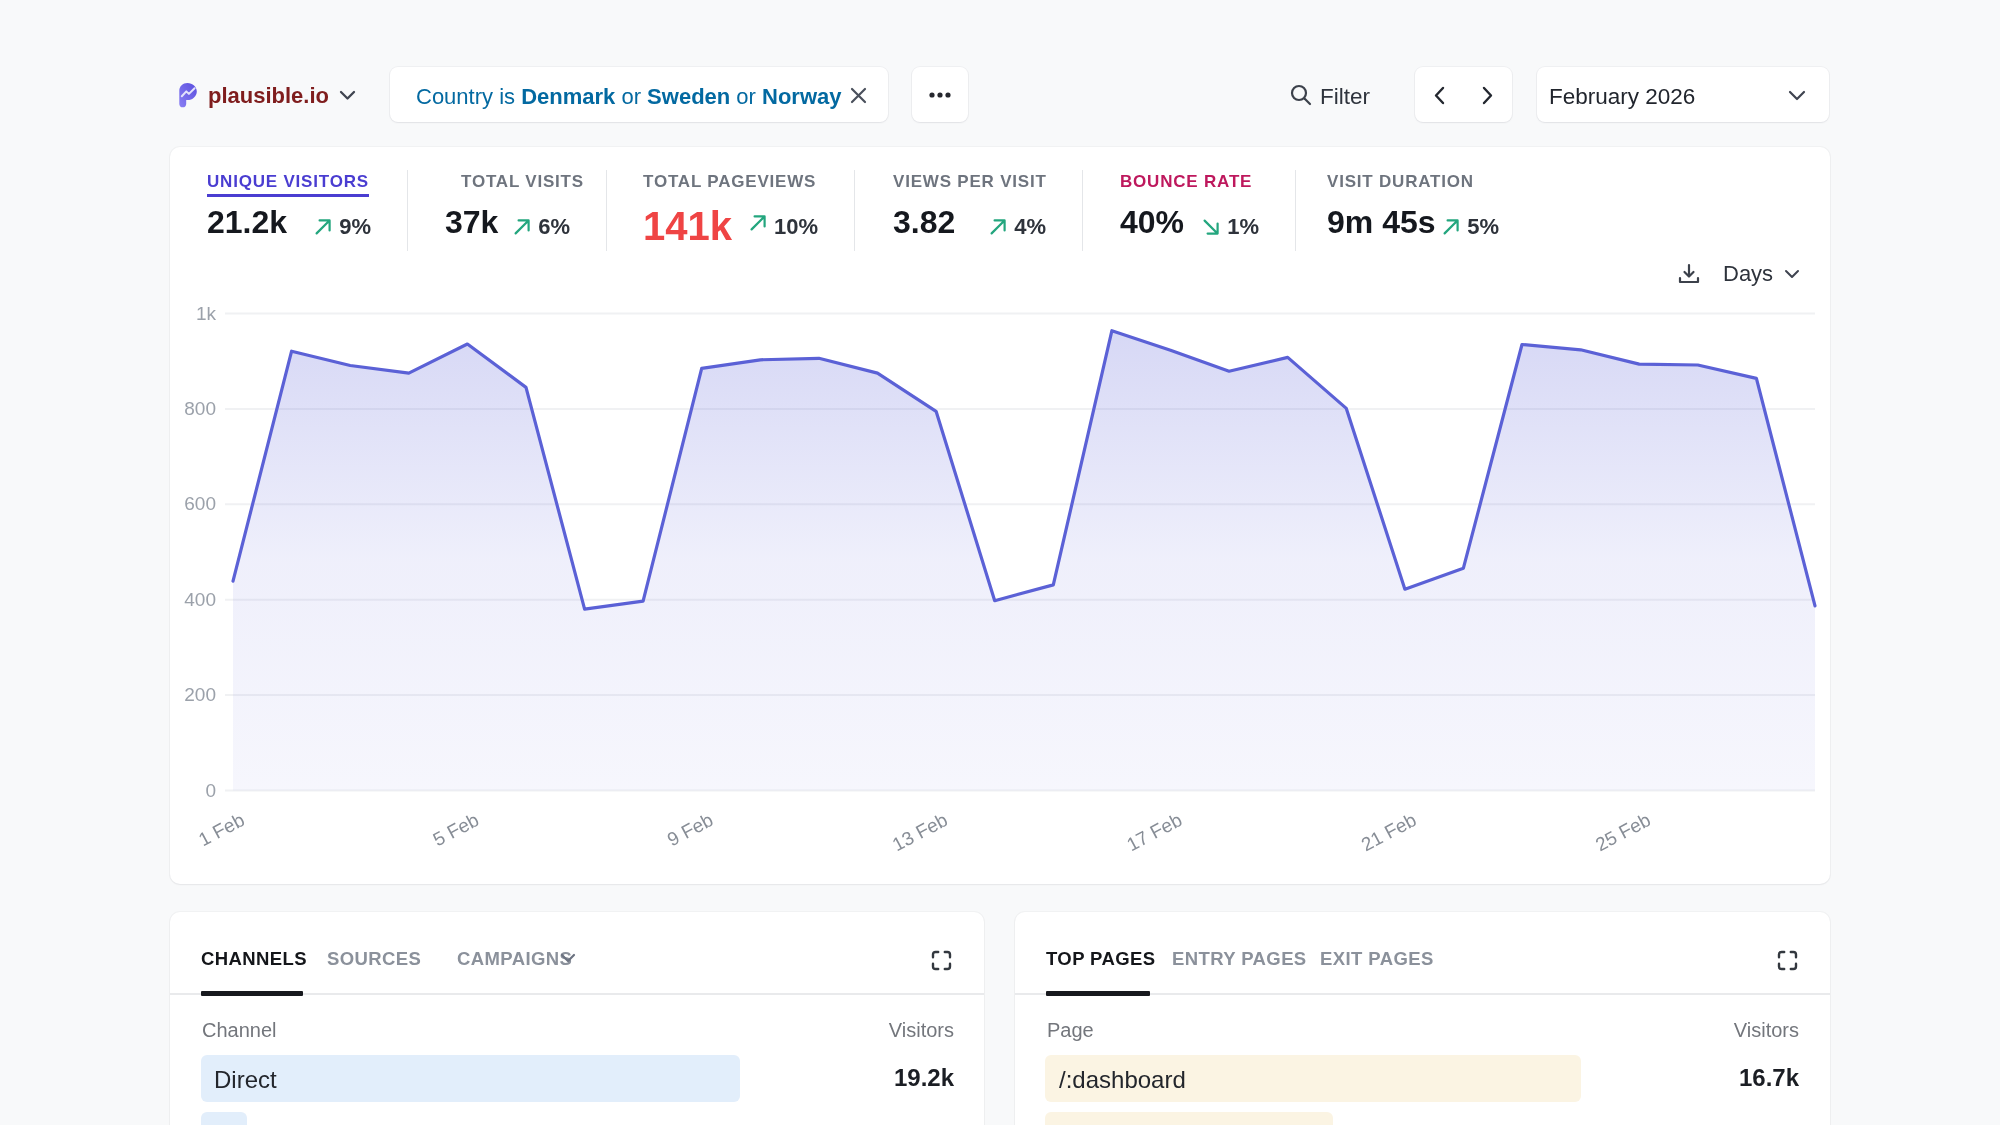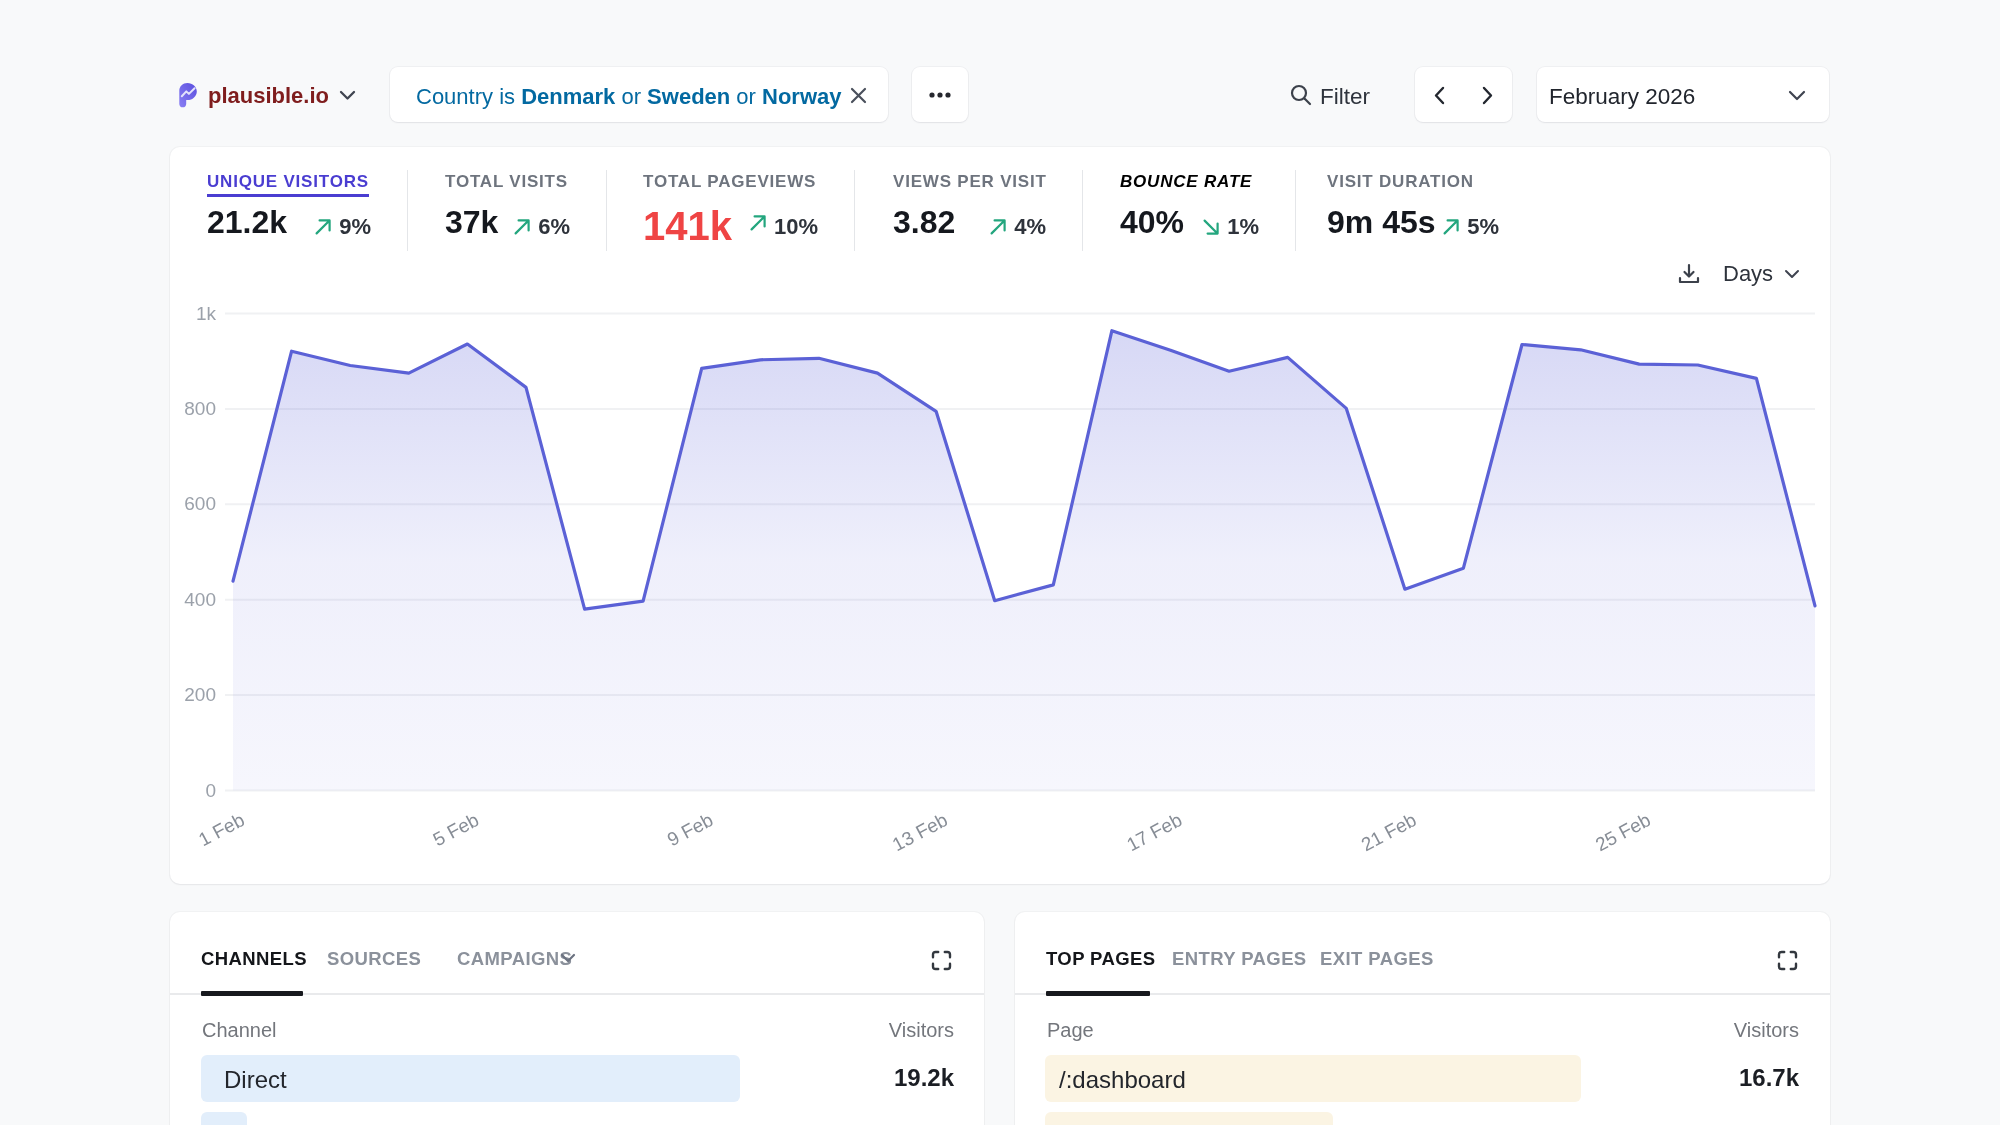--- a/index.html
+++ b/index.html
@@ -73,21 +73,21 @@
   <div class="abs" style="left:37px; top:0;"><span style="font-size:17px; font-weight:700; letter-spacing:.8px; color:#4a3dd1; border-bottom:3px solid #4a3dd1; padding-bottom:3px;">UNIQUE VISITORS</span></div>
   <div class="abs" style="left:37px; top:32px; font-size:32px; font-weight:700; color:#15181e;text-align:center;">21.2k</div>
   <div class="abs" style="right:36px; top:42px; display:flex; align-items:center;">
     <svg width="18" height="18" viewBox="0 0 18 18">
         <path d="M2.6 15.4 L15 3 M5.6 2.4 L15.6 2.4 L15.6 12.4" fill="none" stroke="#23a67e" stroke-width="2.2" stroke-linecap="round" stroke-linejoin="round"></path>
       </svg>
     <span style="margin-left:7px; font-size:22px; font-weight:600; color:#2e333b;">9%</span>
   </div>
 </div>
 <div class="abs" style="left:407px; top:172px; width:199px; height:76px;">
-  <div class="abs" style="left:38px; top:0;"><span style="font-size:17px; font-weight:700; letter-spacing:.8px; color:#6e747e;">TOTAL VISITS</span></div>
+  <div class="abs" style="left:38px; top:0;"><span style="font-size:17px; font-weight:700; letter-spacing:.8px; color:#6e747e;margin-left:16px;">TOTAL VISITS</span></div>
   <div class="abs" style="left:38px; top:32px; font-size:32px; font-weight:700; color:#15181e;">37k</div>
   <div class="abs" style="right:36px; top:42px; display:flex; align-items:center;">
     <svg width="18" height="18" viewBox="0 0 18 18">
         <path d="M2.6 15.4 L15 3 M5.6 2.4 L15.6 2.4 L15.6 12.4" fill="none" stroke="#23a67e" stroke-width="2.2" stroke-linecap="round" stroke-linejoin="round"></path>
       </svg>
     <span style="margin-left:7px; font-size:22px; font-weight:600; color:#2e333b;">6%</span>
   </div>
 </div>
 <div class="abs" style="left:606px; top:172px; width:248px; height:76px;">
   <div class="abs" style="left:37px; top:0;"><span style="font-size:17px; font-weight:700; letter-spacing:.8px; color:#6e747e;">TOTAL PAGEVIEWS</span></div>
@@ -103,21 +103,21 @@
   <div class="abs" style="left:39px; top:0;"><span style="font-size:17px; font-weight:700; letter-spacing:.8px; color:#6e747e;">VIEWS PER VISIT</span></div>
   <div class="abs" style="left:39px; top:32px; font-size:32px; font-weight:700; color:#15181e;">3.82</div>
   <div class="abs" style="right:36px; top:42px; display:flex; align-items:center;">
     <svg width="18" height="18" viewBox="0 0 18 18">
         <path d="M2.6 15.4 L15 3 M5.6 2.4 L15.6 2.4 L15.6 12.4" fill="none" stroke="#23a67e" stroke-width="2.2" stroke-linecap="round" stroke-linejoin="round"></path>
       </svg>
     <span style="margin-left:7px; font-size:22px; font-weight:600; color:#2e333b;">4%</span>
   </div>
 </div>
 <div class="abs" style="left:1082px; top:172px; width:213px; height:76px;">
-  <div class="abs" style="left:38px; top:0;"><span style="font-size:17px; font-weight:700; letter-spacing:.8px; color:#000000;font-style:italic;">BOUNCE RATE</span></div>
+  <div class="abs" style="left:38px; top:0;"><span style="font-size:17px; font-weight:700; letter-spacing:.8px; color:#be185d;">BOUNCE RATE</span></div>
   <div class="abs" style="left:38px; top:32px; font-size:32px; font-weight:700; color:#15181e;">40%</div>
   <div class="abs" style="right:36px; top:42px; display:flex; align-items:center;">
     <svg width="18" height="18" viewBox="0 0 18 18">
         <path d="M2.6 2.6 L15 15 M5.6 15.6 L15.6 15.6 L15.6 5.6" fill="none" stroke="#23a67e" stroke-width="2.2" stroke-linecap="round" stroke-linejoin="round"></path>
       </svg>
     <span style="margin-left:7px; font-size:22px; font-weight:600; color:#2e333b;">1%</span>
   </div>
 </div>
 <div class="abs" style="left:1295px; top:172px; width:240px; height:76px;">
   <div class="abs" style="left:32px; top:0;"><span style="font-size:17px; font-weight:700; letter-spacing:.8px; color:#6e747e;">VISIT DURATION</span></div>
@@ -179,21 +179,21 @@
 </svg>
 <svg class="abs" style="left:931px; top:950px;" width="21" height="21" viewBox="0 0 21 21">
   <path d="M2 7.2 L2 4.6 Q2 2 4.6 2 L7.2 2 M13.8 2 L16.4 2 Q19 2 19 4.6 L19 7.2 M19 13.8 L19 16.4 Q19 19 16.4 19 L13.8 19 M7.2 19 L4.6 19 Q2 19 2 16.4 L2 13.8" fill="none" stroke="#33383f" stroke-width="2.4" stroke-linecap="round"></path>
 </svg>
 <div class="abs" style="left:170px; top:993px; width:814px; height:2px; background:#e9eaec;"></div>
 <div class="abs" style="left:201px; top:991px; width:102px; height:5px; background:#17191e; border-radius:1px;"></div>
 <div class="abs" style="left:202px; top:1019px; font-size:20px; color:#73767c;">Channel</div>
 <div class="abs" style="left:804px; top:1019px; width:150px; text-align:right; font-size:20px; color:#73767c;">Visitors</div>
 
 <div class="abs" style="left:201px; top:1055px; width:539px; height:47px; background:#e2eefb; border-radius:6px;"></div>
-<div class="abs" style="left:224px; top:1066px; font-size:24px; color:#23262c;">Direct</div>
+<div class="abs" style="left:214px; top:1066px; font-size:24px; color:#23262c;">Direct</div>
 <div class="abs" style="left:804px; top:1064px; width:150px; text-align:right; font-size:24px; font-weight:700; color:#1b1e24;">19.2k</div>
 
 <div class="abs" style="left:201px; top:1112px; width:46px; height:47px; background:#e2eefb; border-radius:6px;"></div>
 <div class="abs" style="left:214px; top:1123px; font-size:24px; color:#23262c;">Organic Search</div>
 <div class="abs" style="left:804px; top:1121px; width:150px; text-align:right; font-size:24px; font-weight:700; color:#1b1e24;">1.1k</div>
 
 <div class="card" style="left:1015px; top:912px; width:815px; height:260px;"></div>
 <div class="abs" style="left:1046px; top:948px; font-size:18.5px; font-weight:700; letter-spacing:.4px; color:#14161a;">TOP PAGES</div>
 <div class="abs" style="left:1172px; top:948px; font-size:18.5px; font-weight:600; letter-spacing:.4px; color:#8b919b;">ENTRY PAGES</div>
 <div class="abs" style="left:1320px; top:948px; font-size:18.5px; font-weight:600; letter-spacing:.4px; color:#8b919b;">EXIT PAGES</div>

